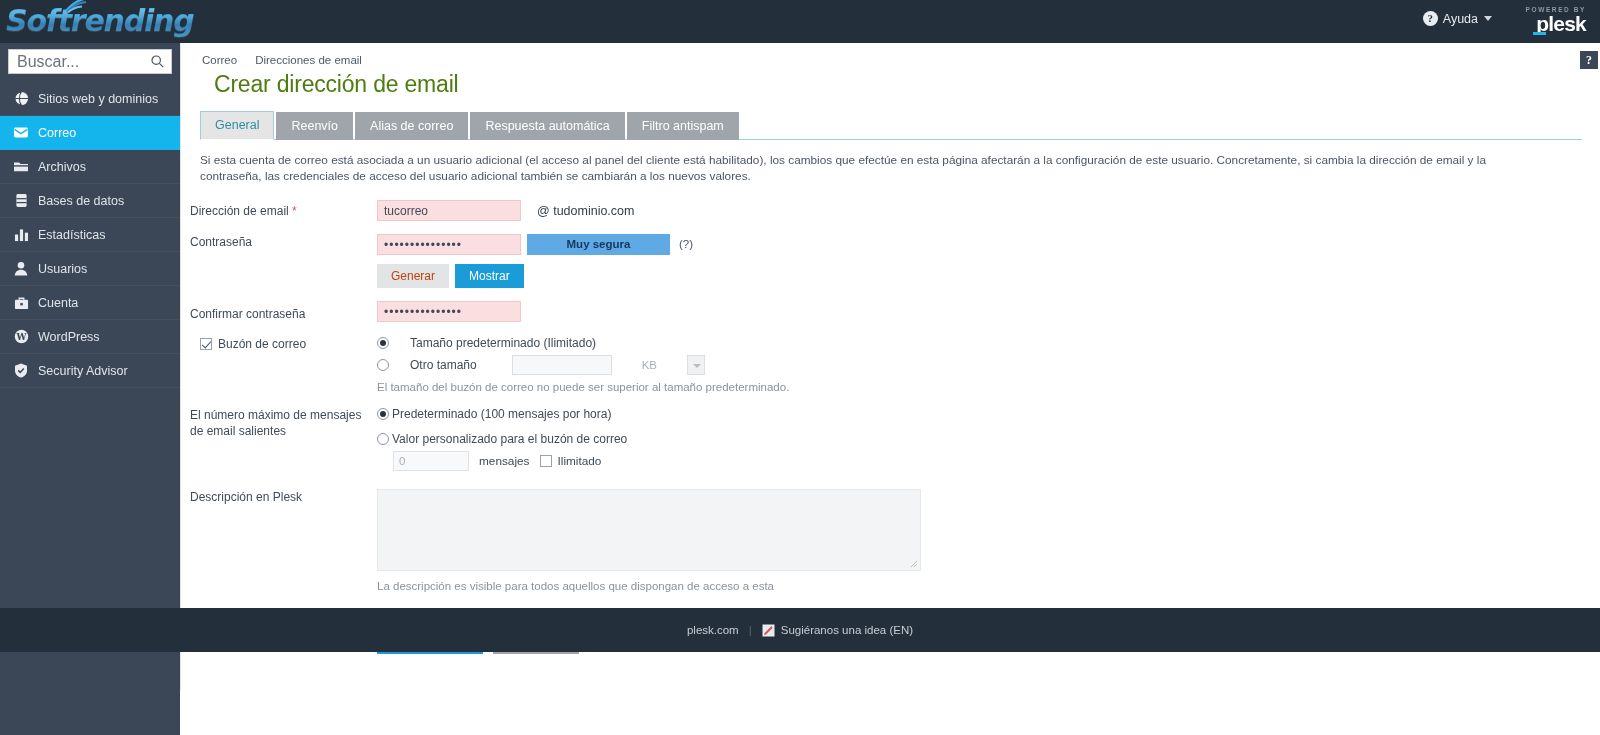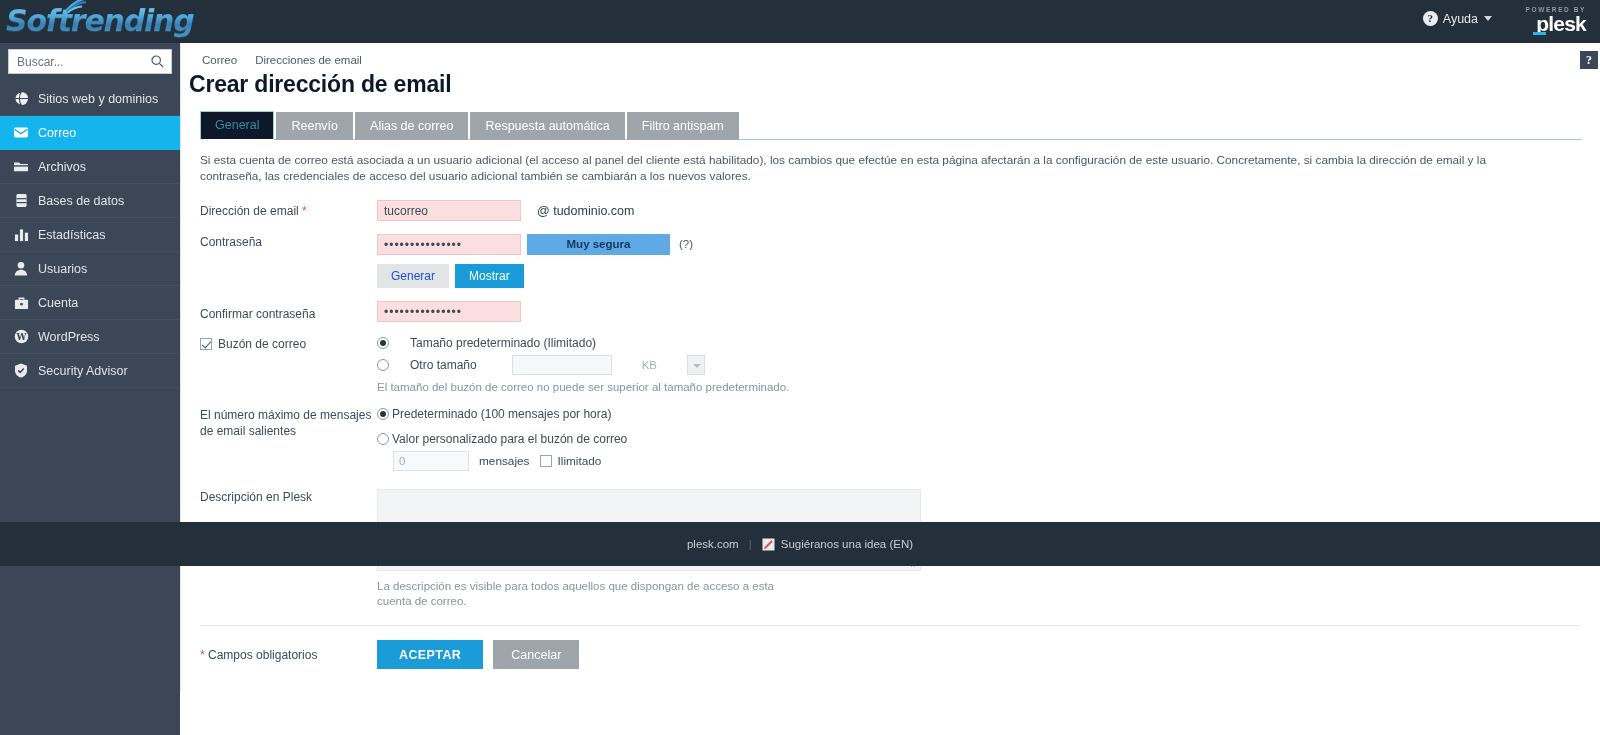--- a/index.html
+++ b/index.html
@@ -2,21 +2,21 @@
 <html><head>
 <meta charset="utf-8">
 <style>
   * { box-sizing: border-box; margin: 0; padding: 0; }
   html, body {
     width: 1600px; height: 735px;
     font-family: "Liberation Sans", sans-serif;
     background: #ffffff;
     overflow: hidden;
   }
-  .app { position: relative; width: 1600px; height: 566px; }
+  .app { position: relative; width: 1600px; height: 652px; }
 
   
   .topbar {
     position: absolute; top: 0; left: 0; width: 1600px; height: 43px;
     background: #242f3c;
   }
   .logo-wrap {
     position: absolute; left: 6px; top: -2px; width: 176px; height: 44px;
     display: flex; align-items: center;
   }
@@ -66,21 +66,21 @@
   .sidebar {
     position: absolute; top: 43px; left: 0; width: 180px; height: 692px;
     background: #3b4756;
   }
   .search-box {
     margin: 6px 8px 8px 8px; height: 25px; background: #ffffff;
     border: 1px solid #c6ccd2; position: relative; display: flex; align-items: center;
   }
   .search-box input {
     border: 0; outline: 0; width: 100%; height: 100%;
-    padding: 0 24px 0 8px; font-size: 12px;
+    padding: 0 24px 0 8px; font-size: 16px;
     color: #c2410c; font-family: "Liberation Sans", sans-serif;
     background: transparent;
   }
   .search-box input::placeholder { color: #6b737c; }
   .search-icon { position: absolute; right: 7px; top: 5px; }
   .nav-item {
     display: flex; align-items: center; gap: 9px;
     height: 34px; padding-left: 13px;
     color: #dfe4e9; font-size: 12.5px;
     border-bottom: 1px solid #44505f;
@@ -100,48 +100,48 @@
     background: #3b4756; color: #ffffff; text-align: center;
     font-size: 12px; font-weight: bold; line-height: 18px;
     font-family: "Liberation Serif", serif; cursor: pointer;
   }
   .breadcrumb {
     display: flex; gap: 18px; padding: 11px 0 0 21px;
     font-size: 11.5px; color: #4d5a66;
   }
   .breadcrumb span { cursor: pointer; }
   .page-title {
-    padding: 5px 0 0 8px; font-size: 23px; color: #0f172a;
-    font-weight: bold; letter-spacing: -0.2px;
+    padding: 5px 0 0 33px; font-size: 23px; color: #4d7c0f;
+    font-weight: normal; letter-spacing: -0.2px;
   }
 
   .tabs {
     display: flex; margin: 12px 0 0 19px; align-items: flex-end;
     border-bottom: 1px solid #9fd0d8; width: 1382px; gap: 2px;
   }
   .tab {
     background: #9fa5ab; color: #ffffff;
     font-size: 12.5px; padding: 6px 14px 7px 14px;
     cursor: pointer; position: relative; top: 1px;
     border: 1px solid transparent; border-bottom: 0;
   }
   .tab.active {
-    background: #0f172a; color: #2f8f9e;
+    background: #e5e5e5; color: #2f8f9e;
     border: 1px solid #9fd0d8; border-bottom: 1px solid #ffffff;
   }
 
   .intro {
     margin: 12px 0 0 19px; width: 1300px;
     font-size: 11.8px; line-height: 16px; color: #4b5662;
   }
 
   .form { margin: 16px 0 0 0; position: relative; }
   .row { display: flex; align-items: flex-start; margin-bottom: 0; }
   .lbl {
-    width: 177px; padding-left: 19px; font-size: 12px;
+    width: 177px; padding-left: 9px; font-size: 12px;
     color: #3f4b57; line-height: 16px; flex: 0 0 196px;
   }
   .req { color: #d9534f; }
 
   .fld-pink {
     background: #fbdfe0; border: 1px solid #f0c7c9;
     height: 21px; font-size: 12px; color: #3f4b57;
     padding: 0 6px; outline: 0; font-family: "Liberation Sans", sans-serif;
   }
   .domain-suffix { font-size: 12.5px; color: #333d47; margin-left: 16px; font-weight: 500; }
@@ -164,21 +164,21 @@
     margin-left: 6px;
   }
   .qmark { font-size: 11.5px; color: #4b5662; margin-left: 9px; line-height: 21px; cursor: pointer; }
 
   .hint { font-size: 11.5px; color: #8a939c; line-height: 15px; margin-top: 5px; }
 
   .btn {
     font-size: 12px; height: 24px; padding: 0 14px; border: 0;
     cursor: pointer; font-family: "Liberation Sans", sans-serif;
   }
-  .btn-gray { background: #e2e4e6; color: #1d4ed8; }
+  .btn-gray { background: #e2e4e6; color: #c2410c; }
   .btn-blue { background: #1a9cd8; color: #ffffff; }
 
   .radio {
     width: 12px; height: 12px; border: 1px solid #8d969f; border-radius: 50%;
     background: #fff; position: relative; flex: 0 0 12px; cursor: pointer;
   }
   .radio.sel::after {
     content: ""; position: absolute; left: 2px; top: 2px;
     width: 6px; height: 6px; border-radius: 50%; background: #2b3540;
   }
@@ -459,21 +459,20 @@
 
       <div class="row" style="margin-top:18px;">
         <div class="lbl">Descripción en Plesk</div>
         <div>
           <div class="textarea">
             <svg class="resize-grip" viewBox="0 0 8 8">
               <path d="M7 1L1 7M7 4L4 7M7 7L7 7" stroke="#b9bec3" stroke-width="1"></path>
             </svg>
           </div>
           <div class="hint" style="margin-top:8px">La descripción es visible para todos aquellos que dispongan de acceso a esta</div>
-          <div class="hint" style="margin-top:0">cuenta de correo.</div>
         </div>
       </div>
 
       <div class="footer-sep"></div>
 
       <div class="actions">
         <div class="req-note">
           <span class="req">*</span>
           <span>Campos obligatorios</span>
         </div>

